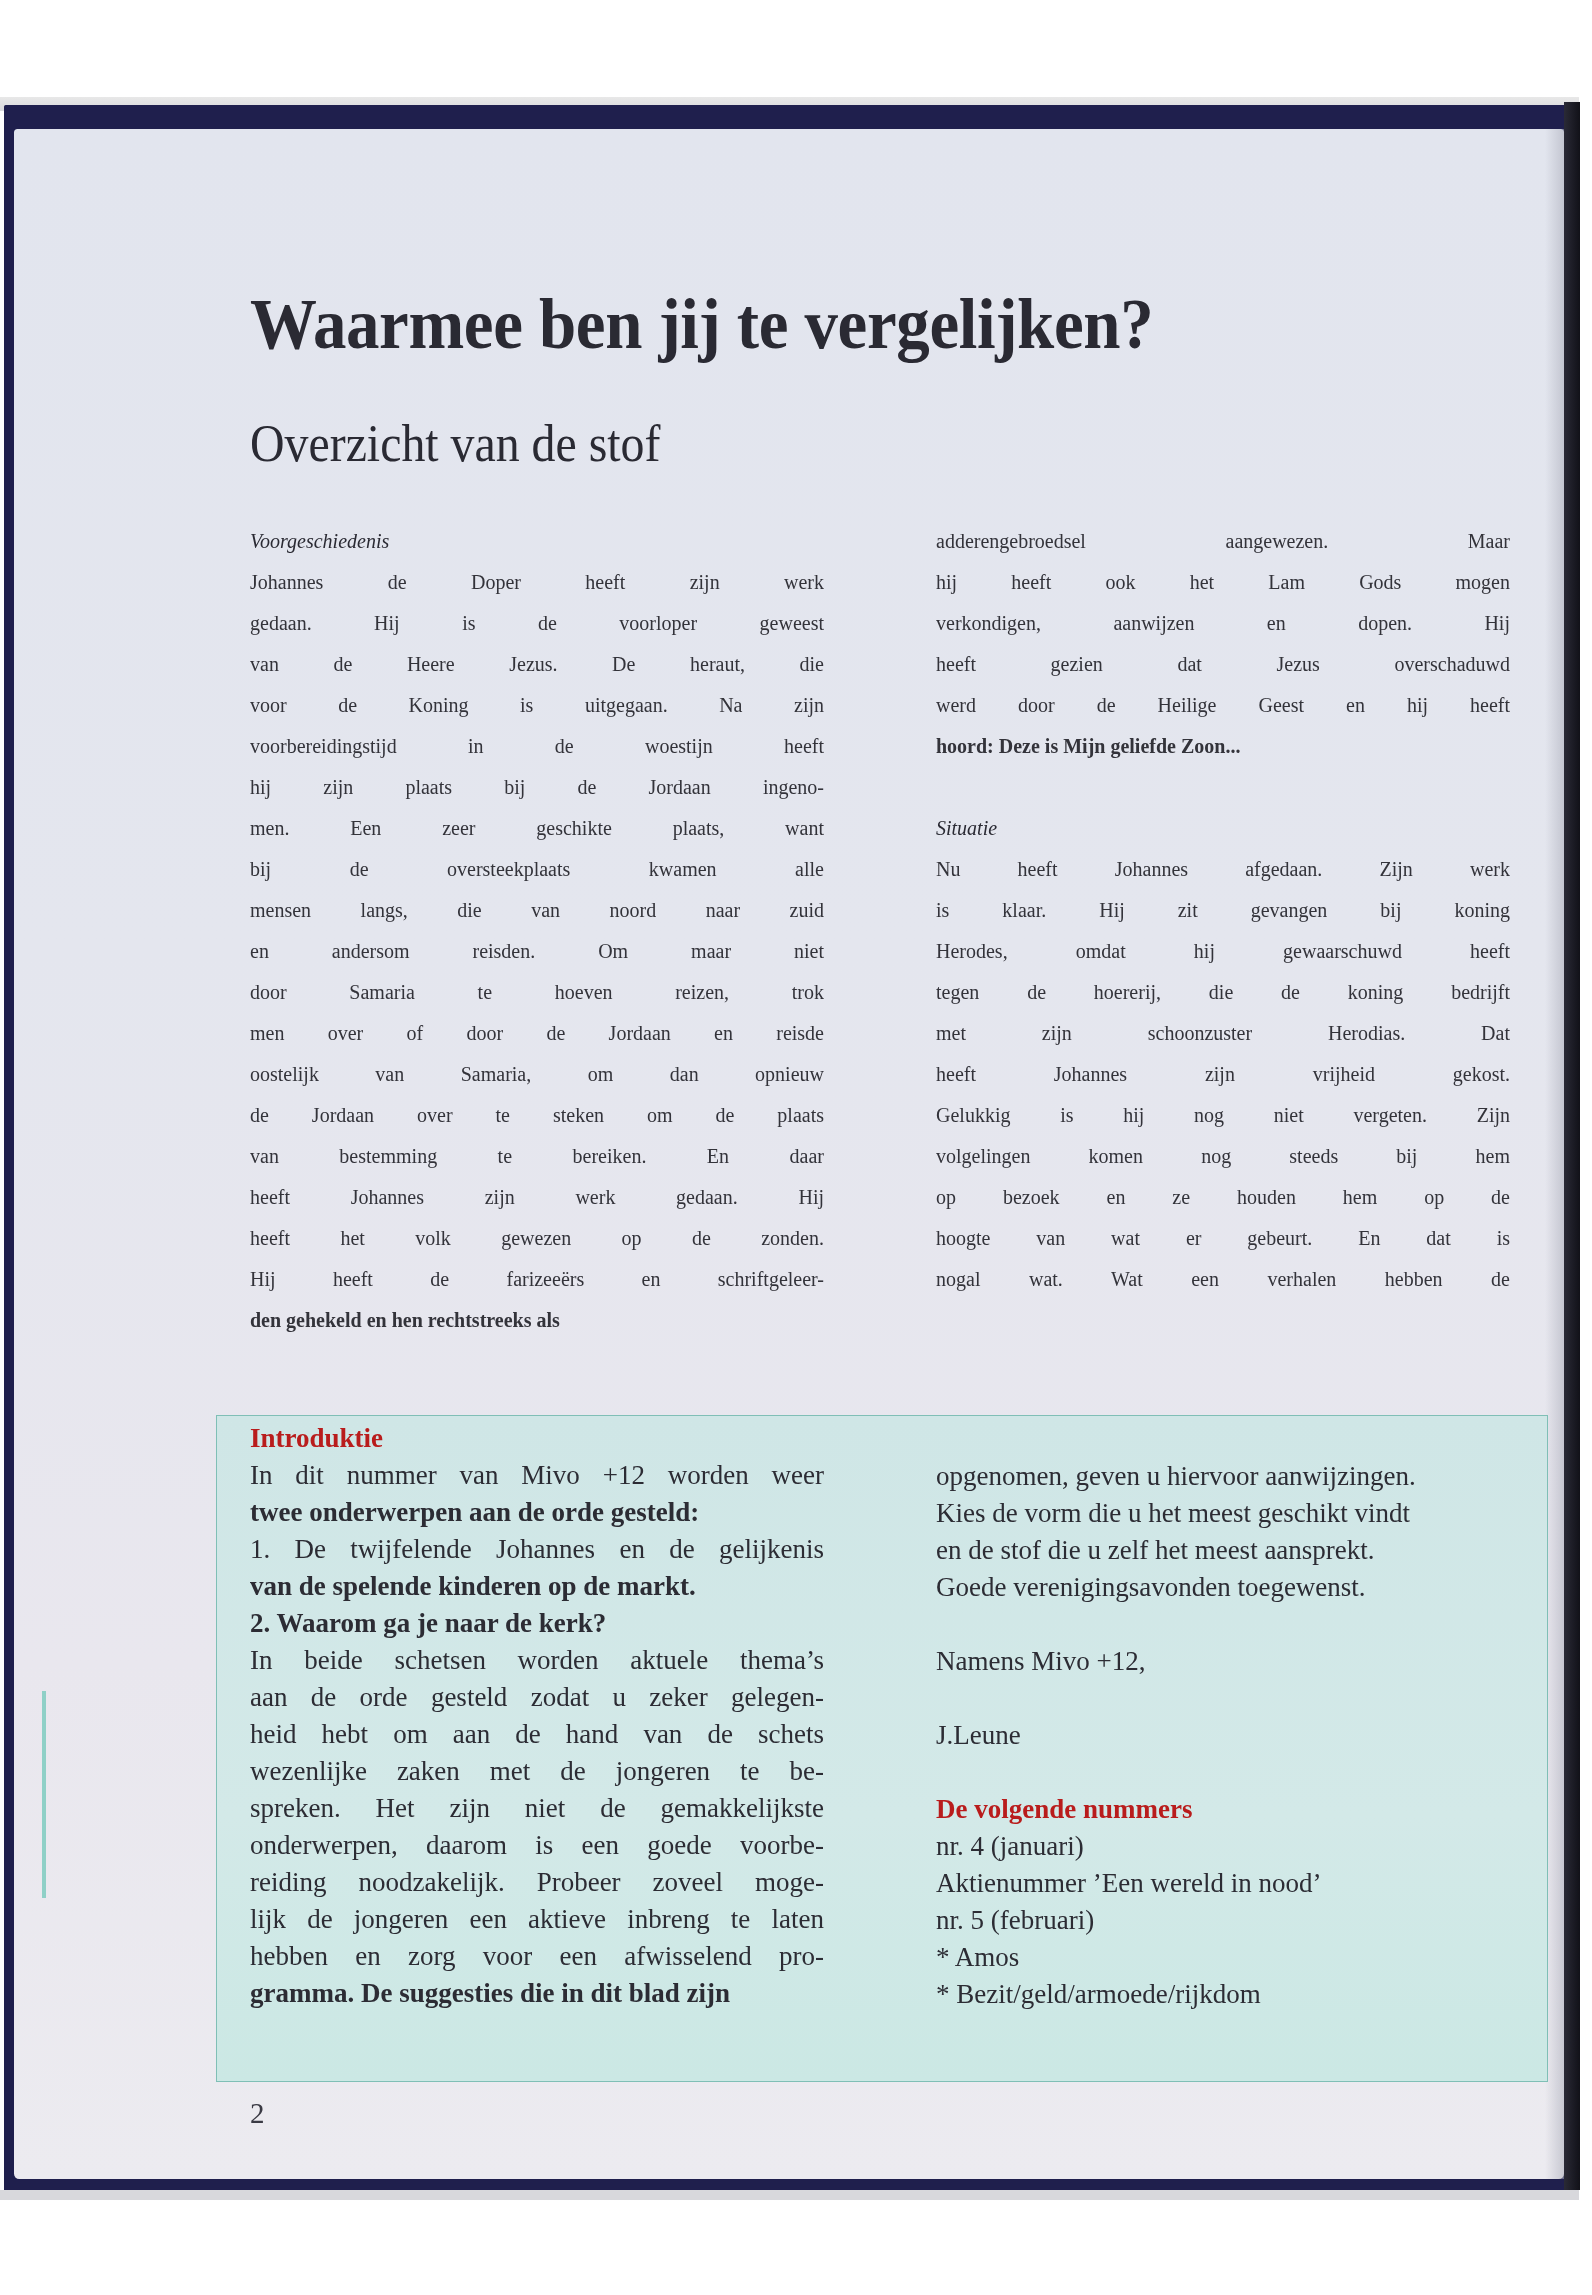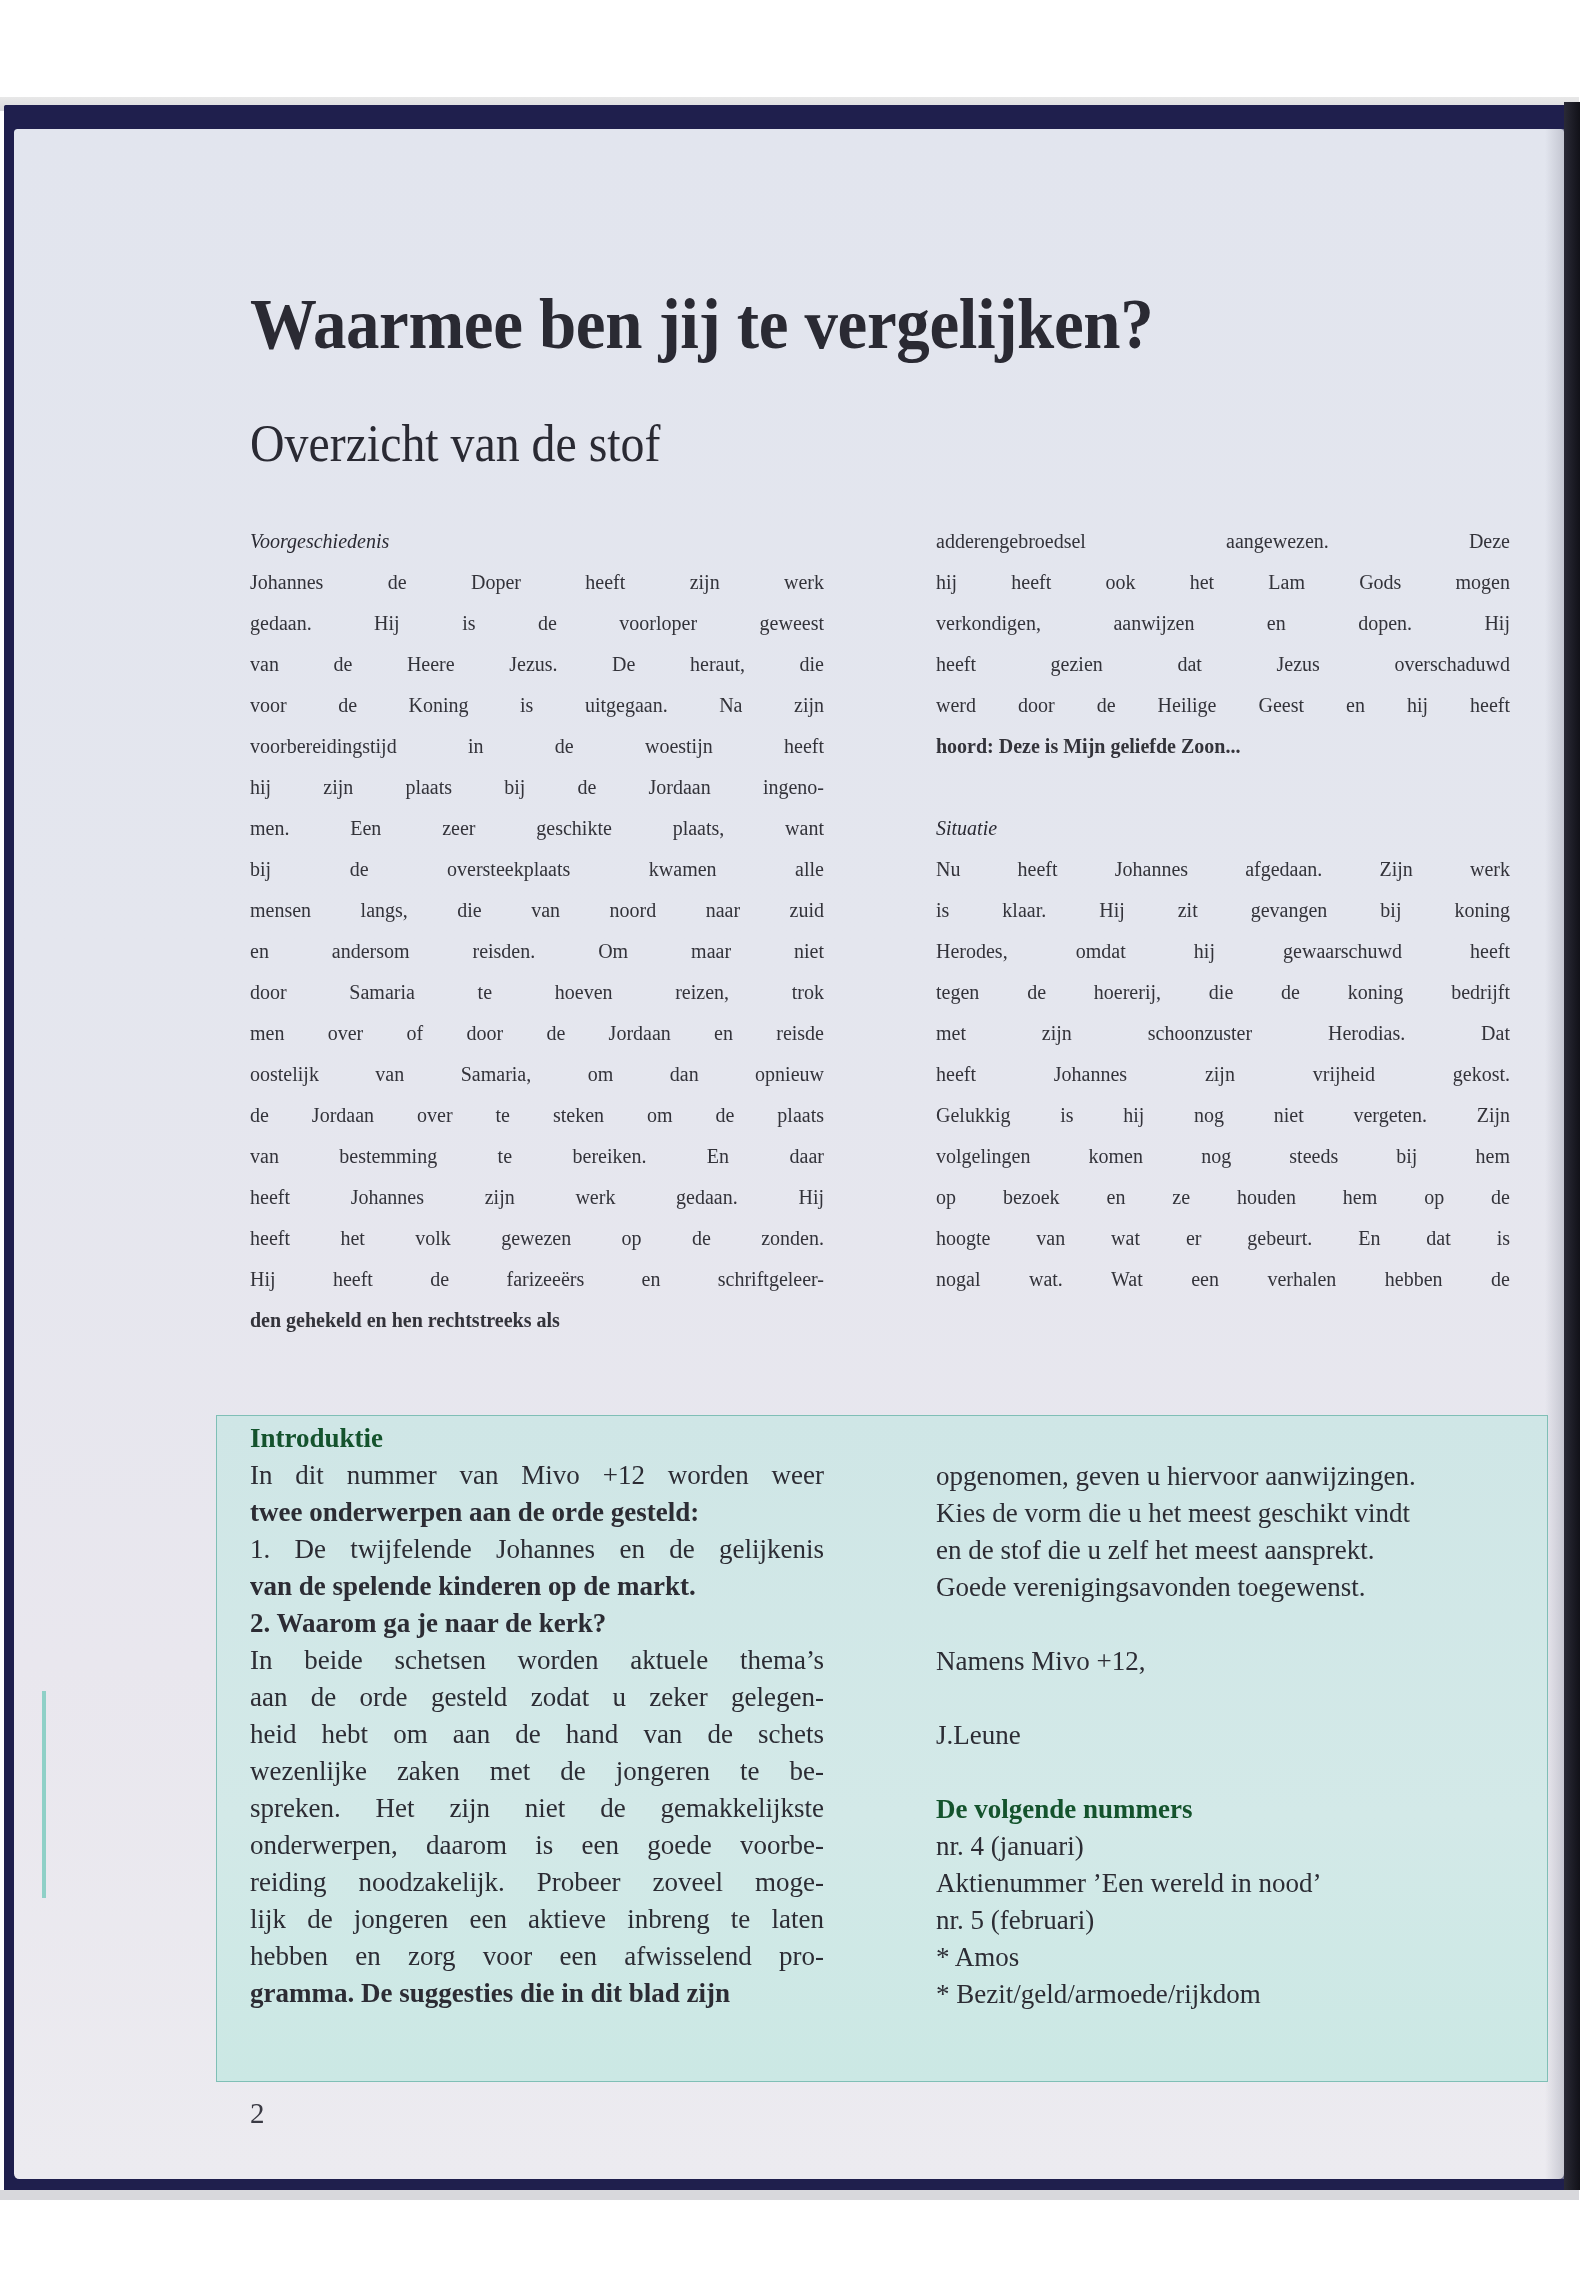--- a/index.html
+++ b/index.html
@@ -74,21 +74,21 @@
     border: 1.7px solid #7fbfb6;
     box-sizing: border-box;
   }
   .box-col {
     position: absolute; width: 574px;
     font-size: 27px; line-height: 37px; color: #2c2c34;
   }
   .box-col-left { left: 250px; top: 1420px; }
   .box-col-right { left: 936px; top: 1458px; }
   .box-col .line { height: 37px; }
-  .box-heading { display: block; font-weight: bold; height: 37px; color: #14532d; }
+  .box-heading { display: block; font-weight: bold; height: 37px; color: #b91c1c; }
   .box-col .spacer { height: 37px; }
   .box-col .plain { display: block; height: 37px; white-space: nowrap; }
 
   .page-number {
     position: absolute; left: 250px; top: 2097px; font-size: 29px; color: #3a3a44;
   }
 </style>
 </head>
 <body>
 
@@ -120,21 +120,21 @@
   <span class="line">oostelijk van Samaria, om dan opnieuw</span>
   <span class="line">de Jordaan over te steken om de plaats</span>
   <span class="line">van bestemming te bereiken. En daar</span>
   <span class="line">heeft Johannes zijn werk gedaan. Hij</span>
   <span class="line">heeft het volk gewezen op de zonden.</span>
   <span class="line">Hij heeft de farizeeërs en schriftgeleer-</span>
   <span class="line last">den gehekeld en hen rechtstreeks als</span>
 </div>
 
 <div class="col col-right">
-  <span class="line">adderengebroedsel aangewezen. Deze</span>
+  <span class="line">adderengebroedsel aangewezen. Maar</span>
   <span class="line">hij heeft ook het Lam Gods mogen</span>
   <span class="line">verkondigen, aanwijzen en dopen. Hij</span>
   <span class="line">heeft gezien dat Jezus overschaduwd</span>
   <span class="line">werd door de Heilige Geest en hij heeft</span>
   <span class="line last">hoord: Deze is Mijn geliefde Zoon...</span>
   <span class="spacer"></span>
   <span class="section-heading">Situatie</span>
   <span class="line">Nu heeft Johannes afgedaan. Zijn werk</span>
   <span class="line">is klaar. Hij zit gevangen bij koning</span>
   <span class="line">Herodes, omdat hij gewaarschuwd heeft</span>

